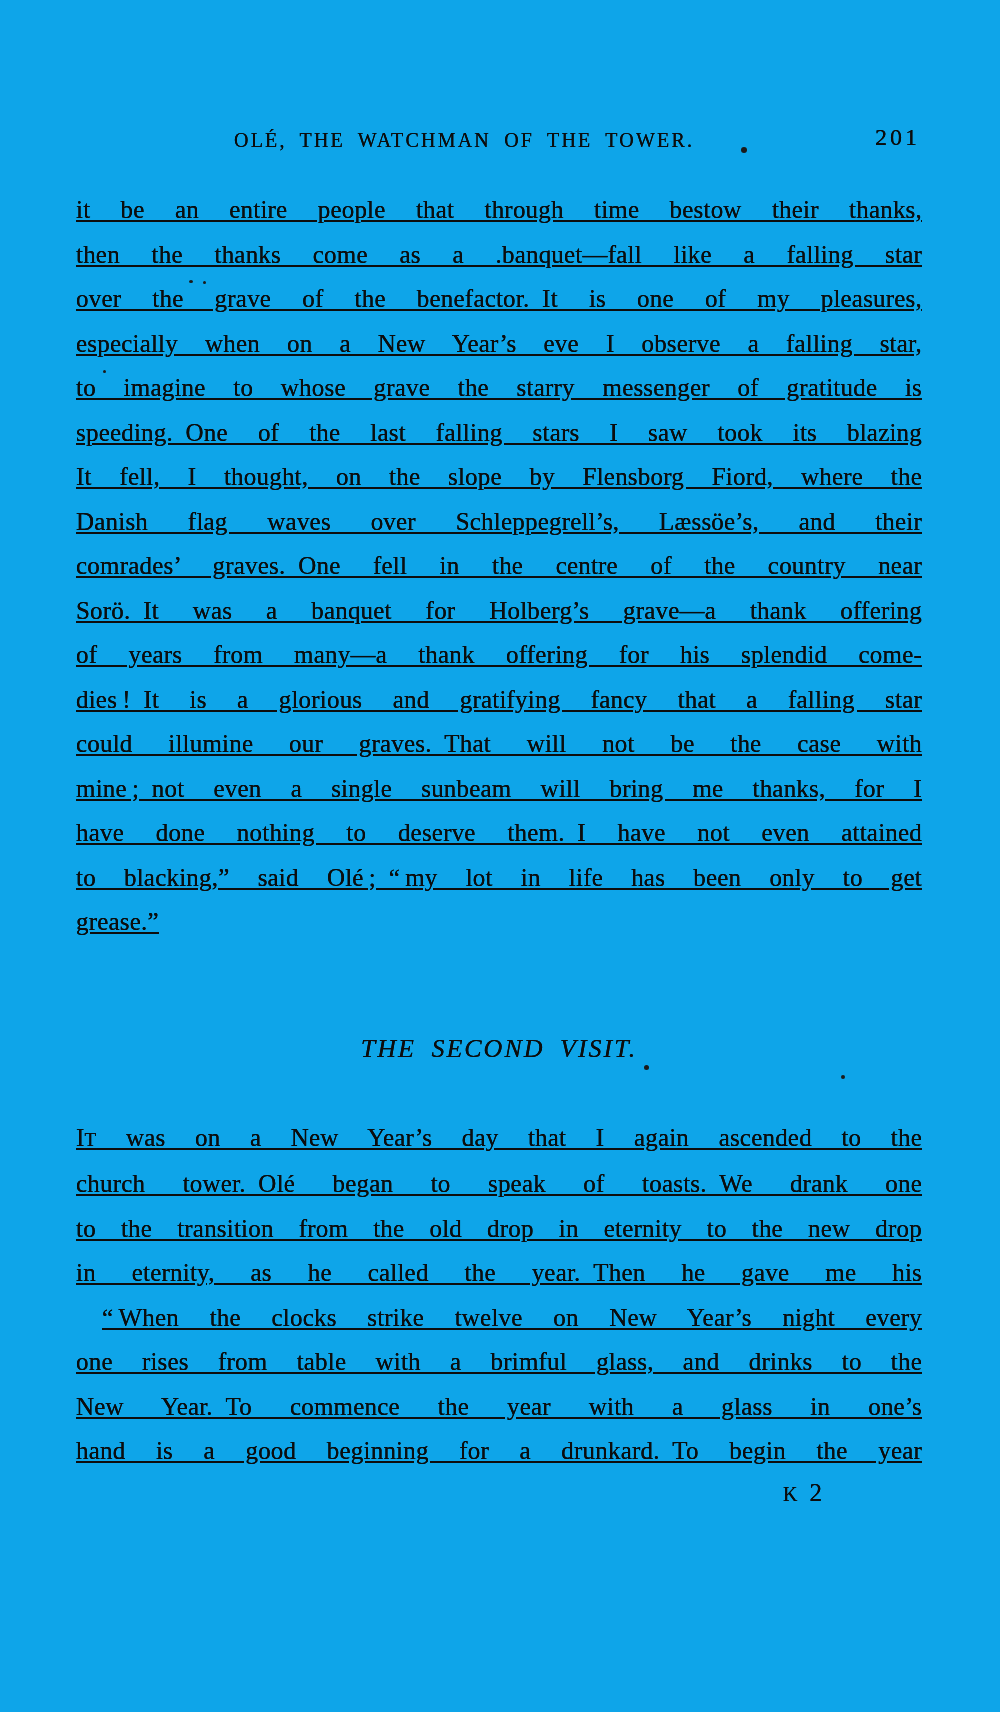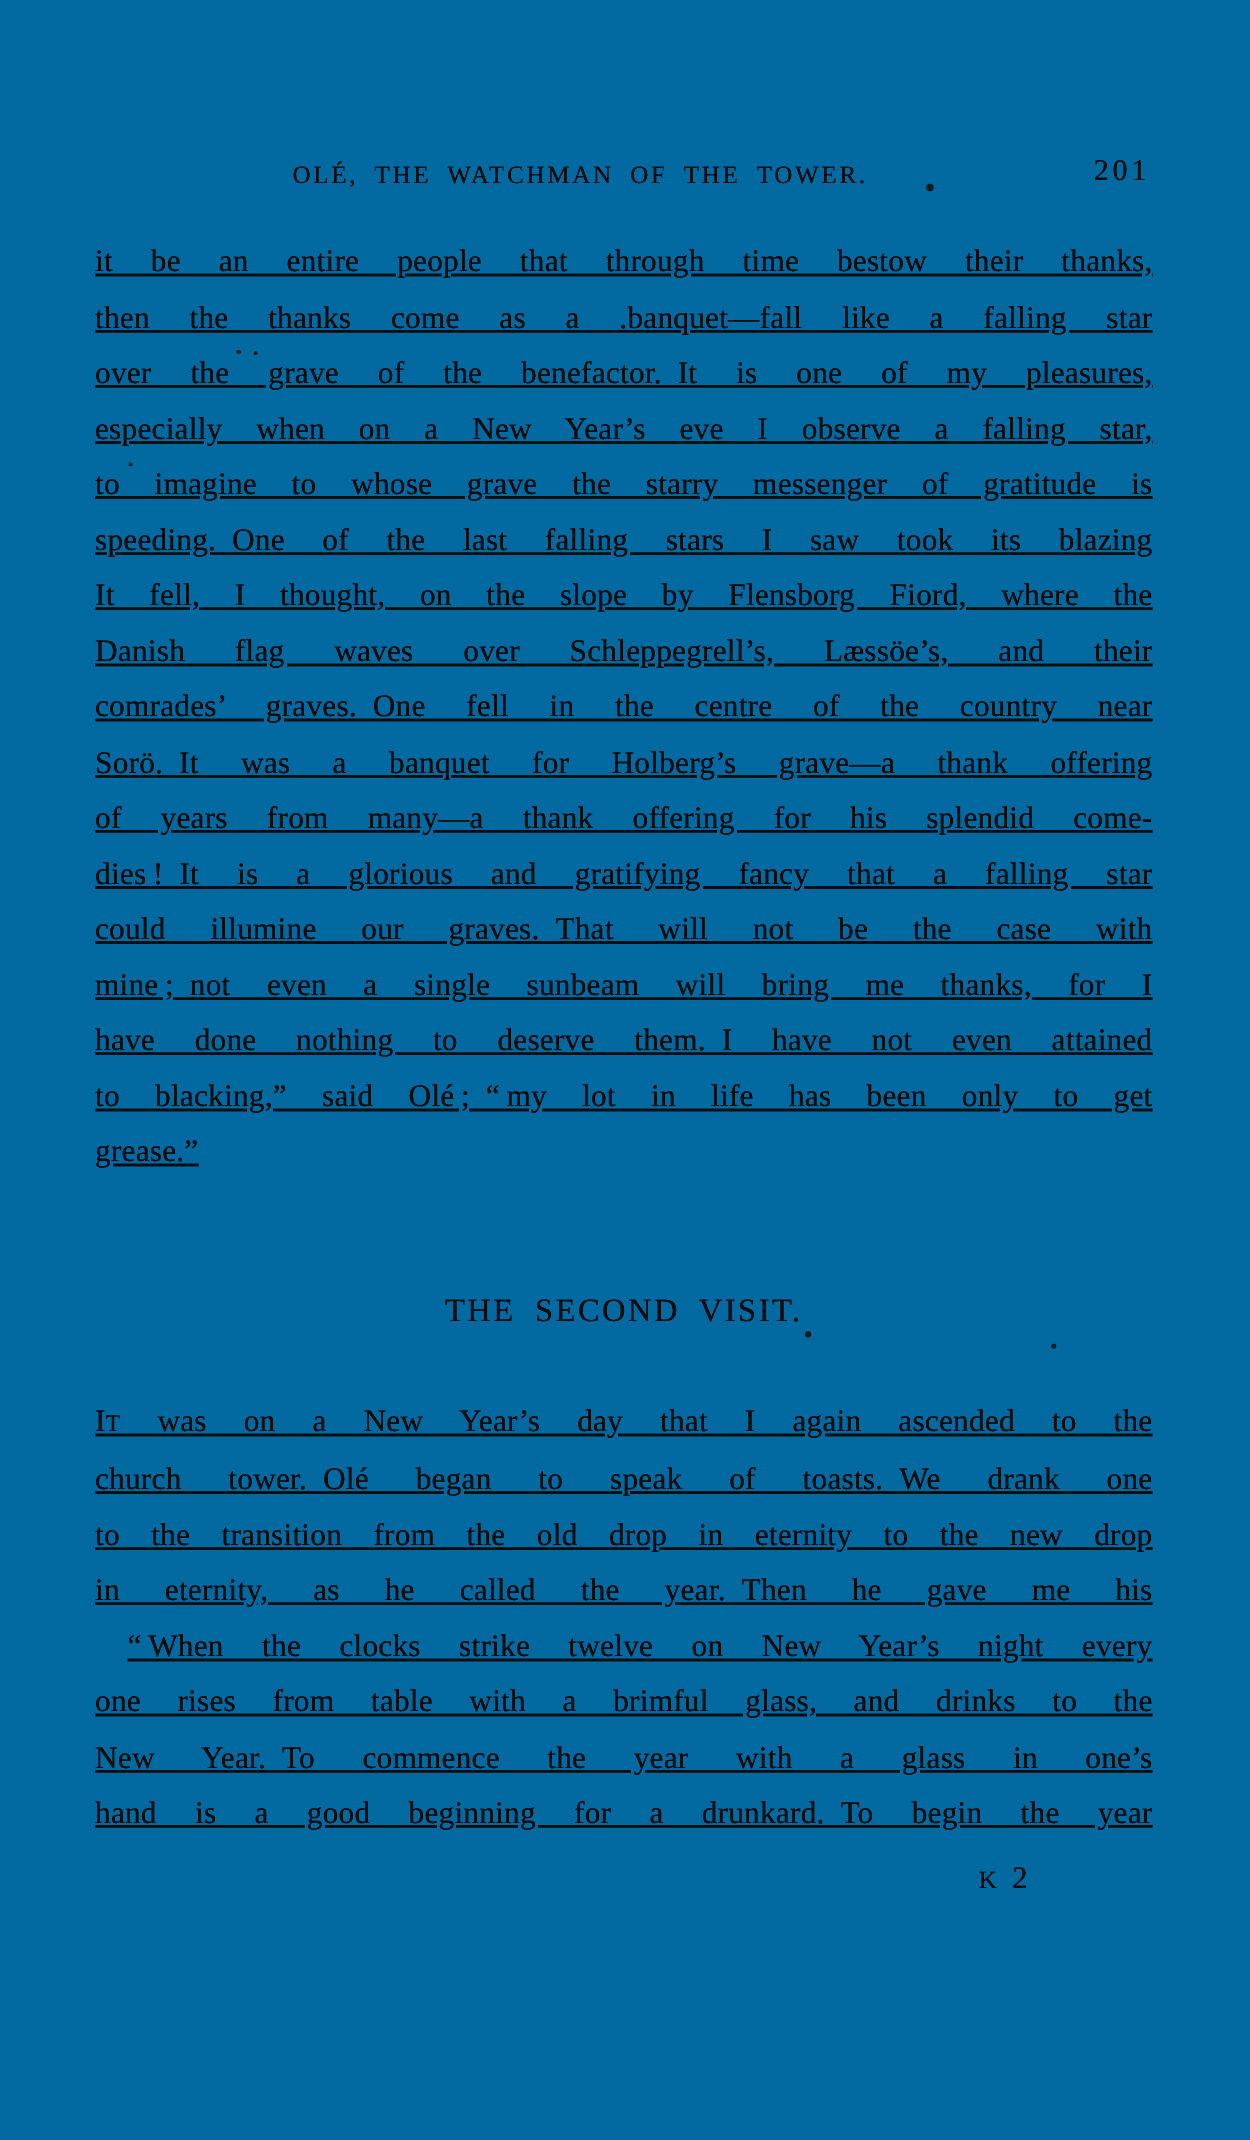--- a/index.html
+++ b/index.html
@@ -1,20 +1,20 @@
 <!DOCTYPE html>
 <html><head>
 <meta charset="utf-8">
 <style>
   html,body { margin:0; padding:0; background:#e8e8e8; }
   .page {
     position:relative;
     width:1000px; height:1712px;
     margin:0 auto;
-    background:#0369a1;
+    background:#0ea5e9;
     color:#0d0d0d;
     overflow:hidden;
     font-family:"Liberation Serif","DejaVu Serif",serif;
     text-shadow:0 0 0.5px #000;
   }
 
   
   .running-header { position:absolute; top:124px; left:76px; width:846px; height:36px; }
   .running-title {
     position:absolute; left:158px; top:5px;
@@ -32,26 +32,26 @@
     white-space:nowrap;
     text-decoration:underline;
   }
   .line.last { text-align-last:left; }
   .line.indent { text-indent:26px; }
   .sc { font-size:0.76em; }
 
   .section-heading {
     margin-top:89px; line-height:30px;
     font-size:26px; letter-spacing:2px; word-spacing:7px;
-    text-align:center; text-align-last:center;
+    text-align:center; text-align-last:center;font-style:italic;
   }
   .sec2 { margin-top:52px; }
 
   .signature {
-    margin-top:14px; line-height:30px;
+    margin-top:4px; line-height:30px;
     text-align:right; padding-right:100px;
     font-size:25px;
   }
   .sig-k { font-size:20px; }
   .sig-n { margin-left:12px; }
 
   
   .speck { position:absolute; background:#1a1a1a; border-radius:50%; }
   .sp1 { left:741px; top:147px;  width:6px; height:6px; }
   .sp2 { left:644px; top:1065px; width:5px; height:5px; }

